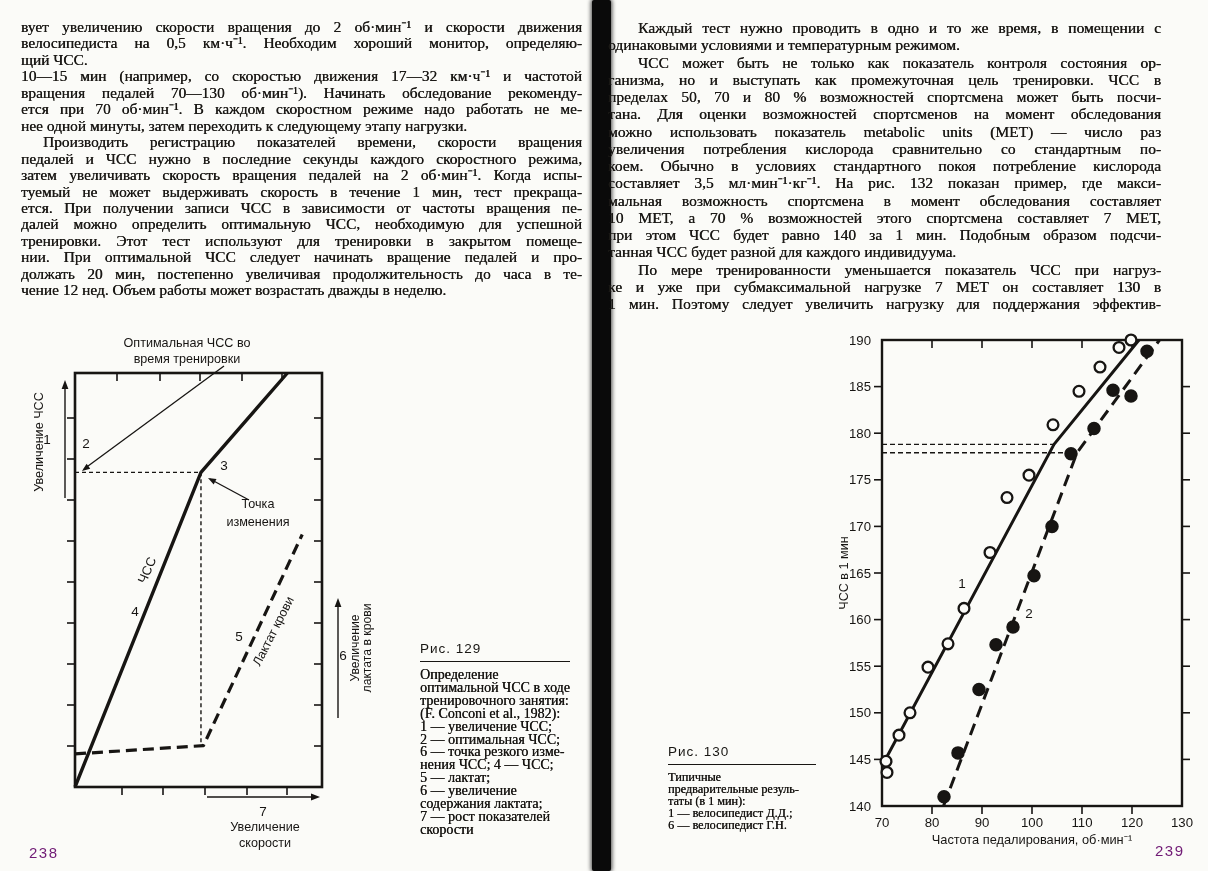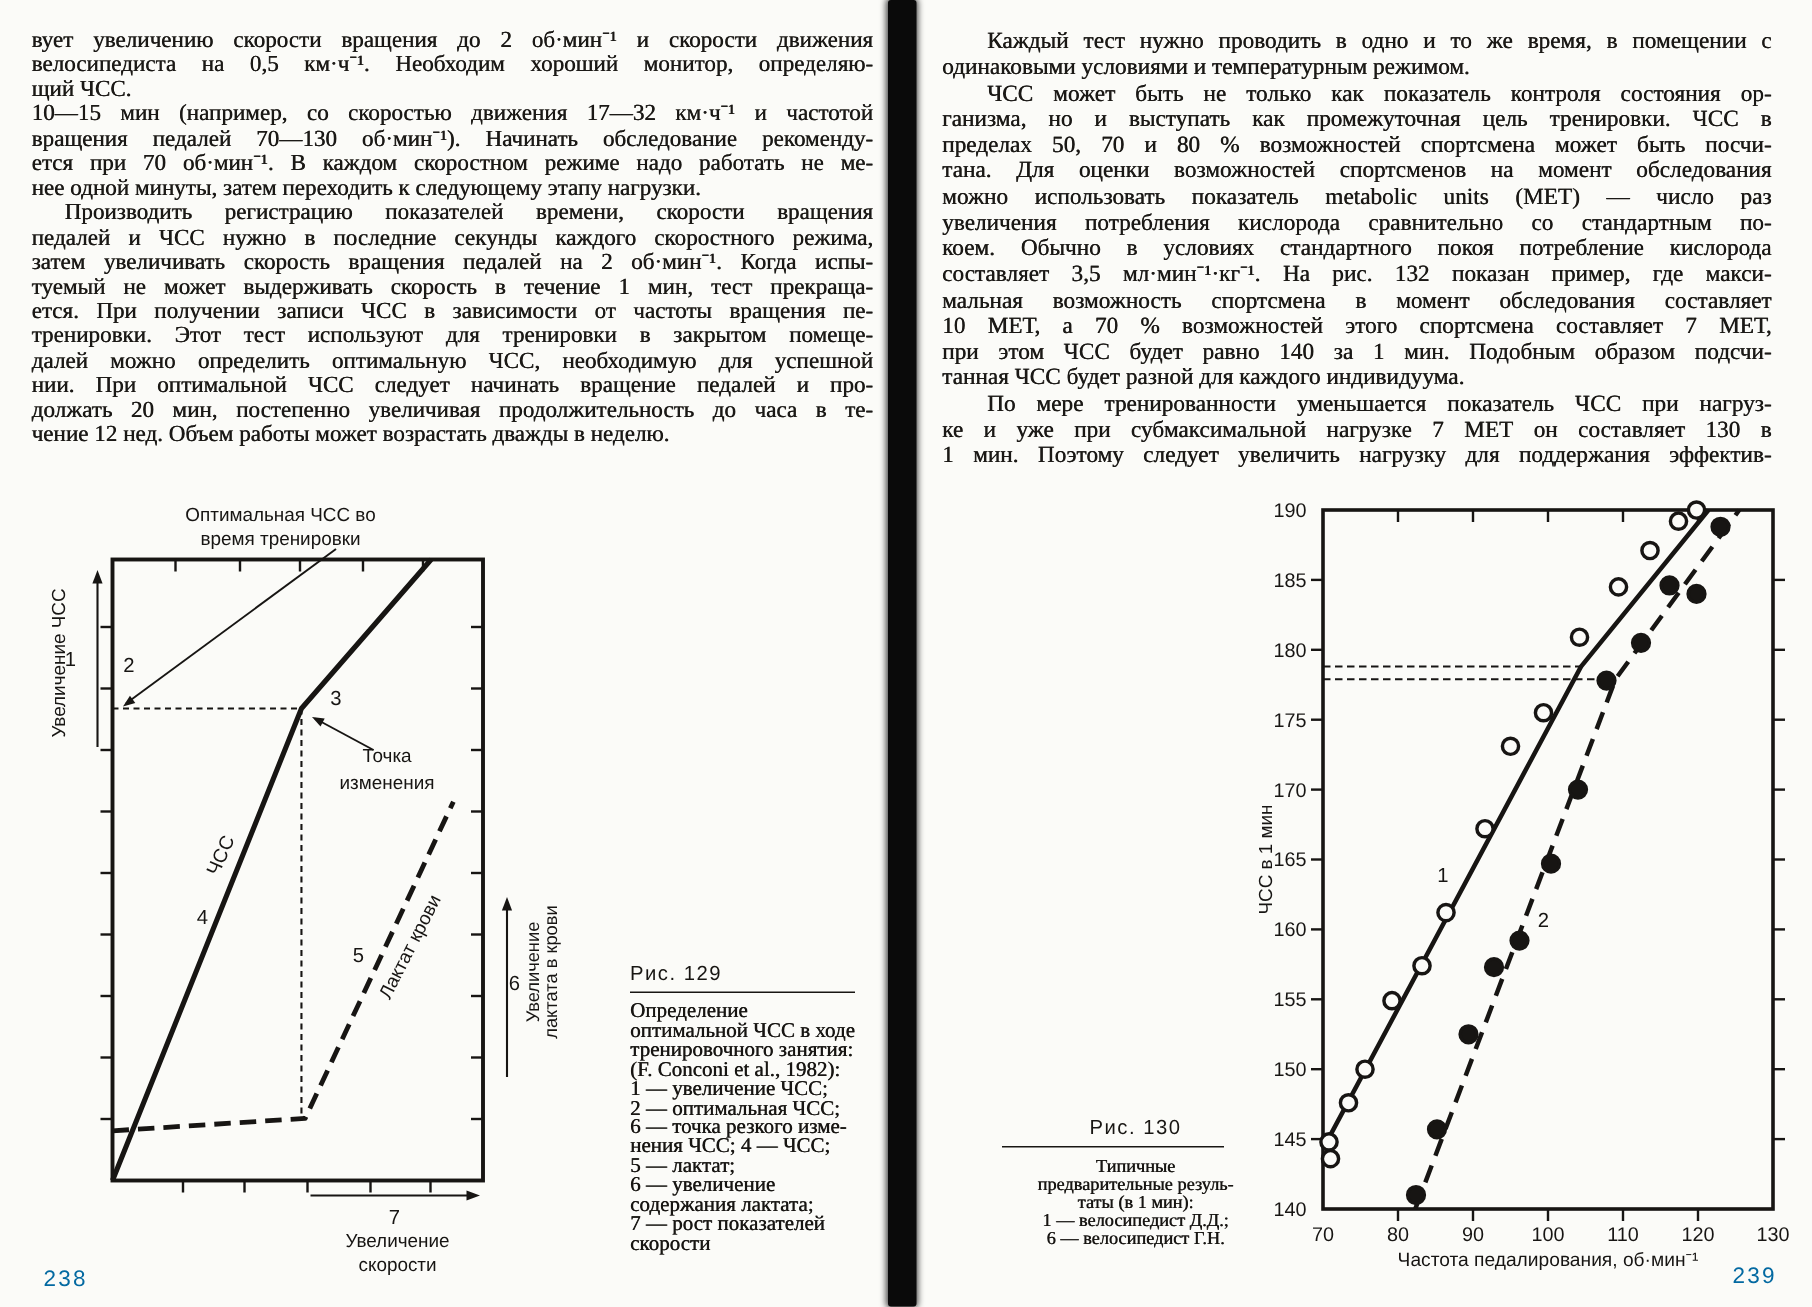--- a/index.html
+++ b/index.html
@@ -4,32 +4,32 @@
 <style>
   html,body{margin:0;padding:0;}
   body{
     width:1208px;height:871px;position:relative;overflow:hidden;
     background:#fbfbf8;color:#1b1916;
     font-family:"Liberation Serif", serif;
   }
   .page{position:absolute;inset:0;padding-left:23px;}
   .text-col{position:absolute;text-shadow:0.3px 0 0 currentColor;}
   .left-col{left:21px;top:19px;width:561px;font-size:15.4px;line-height:16.45px;}
-  .right-col{left:628px;top:19px;width:553px;font-size:15.5px;line-height:17.25px;}
+  .right-col{left:608px;top:19px;width:553px;font-size:15.5px;line-height:17.25px;}
   .tline{text-align:justify;text-align-last:justify;white-space:normal;}
   .tline.last{text-align-last:left;}
   .left-col .tline.ind{text-indent:22px;}
   .right-col .tline.ind{text-indent:30px;}
   .fig{position:absolute;}
   .caption{position:absolute;color:#181613;}
   .cap-title{font-family:"Liberation Sans",sans-serif;font-size:13.5px;letter-spacing:1px;}
   .cap-rule{border-top:1.6px solid #181613;margin:5px 0 7px 0;}
   .cap-lines{font-size:14px;line-height:12.9px;text-shadow:0.3px 0 0 currentColor;}
   .cap-lines.tight{font-size:12.2px;line-height:11.9px;}
-  .page-num{position:absolute;font-family:"Liberation Sans",sans-serif;font-size:15px;letter-spacing:1.5px;color:#0369a1;}
+  .page-num{position:absolute;font-family:"Liberation Sans",sans-serif;font-size:15px;letter-spacing:1.5px;color:#701a75;}
   .gutter{position:absolute;left:592px;top:0;width:19px;height:871px;background:#0a0a0a;
           box-shadow:0 0 4px 1px rgba(10,10,10,.75);border-radius:2px;}
   svg text{fill:#171513;font-family:"Liberation Sans",sans-serif;}
 </style>
 </head>
 <body>
 
 <div class="spread">
 
   <section class="page">
@@ -39,22 +39,22 @@
         <div class="tline last">щий ЧСС.</div>
         <div class="tline">10—15 мин (например, со скоростью движения 17—32 км·ч⁻¹ и частотой</div>
         <div class="tline">вращения педалей 70—130 об·мин⁻¹). Начинать обследование рекоменду-</div>
         <div class="tline">ется при 70 об·мин⁻¹. В каждом скоростном режиме надо работать не ме-</div>
         <div class="tline last">нее одной минуты, затем переходить к следующему этапу нагрузки.</div>
         <div class="tline ind">Производить регистрацию показателей времени, скорости вращения</div>
         <div class="tline">педалей и ЧСС нужно в последние секунды каждого скоростного режима,</div>
         <div class="tline">затем увеличивать скорость вращения педалей на 2 об·мин⁻¹. Когда испы-</div>
         <div class="tline">туемый не может выдерживать скорость в течение 1 мин, тест прекраща-</div>
         <div class="tline">ется. При получении записи ЧСС в зависимости от частоты вращения пе-</div>
+        <div class="tline">далей можно определить оптимальную ЧСС, необходимую для успешной</div>
         <div class="tline">тренировки. Этот тест используют для тренировки в закрытом помеще-</div>
-        <div class="tline">далей можно определить оптимальную ЧСС, необходимую для успешной</div>
         <div class="tline">нии. При оптимальной ЧСС следует начинать вращение педалей и про-</div>
         <div class="tline">должать 20 мин, постепенно увеличивая продолжительность до часа в те-</div>
         <div class="tline last">чение 12 нед. Объем работы может возрастать дважды в неделю.</div>
       </div>
 
     <svg id="fig129" class="fig" style="left:18px;top:330px;" width="382" height="535" viewBox="0 0 382 535">
         <g>
           <rect x="57" y="43" width="247" height="414" fill="none" stroke="#171513" stroke-width="2.6"></rect>
           <line x1="99" y1="43" x2="99" y2="51" stroke="#171513" stroke-width="1.6"></line>
           <line x1="142" y1="43" x2="142" y2="51" stroke="#171513" stroke-width="1.6"></line>
@@ -168,21 +168,21 @@
         <div class="tline">составляет 3,5 мл·мин⁻¹·кг⁻¹. На рис. 132 показан пример, где макси-</div>
         <div class="tline">мальная возможность спортсмена в момент обследования составляет</div>
         <div class="tline">10 МЕТ, а 70 % возможностей этого спортсмена составляет 7 МЕТ,</div>
         <div class="tline">при этом ЧСС будет равно 140 за 1 мин. Подобным образом подсчи-</div>
         <div class="tline last">танная ЧСС будет разной для каждого индивидуума.</div>
         <div class="tline ind">По мере тренированности уменьшается показатель ЧСС при нагруз-</div>
         <div class="tline">ке и уже при субмаксимальной нагрузке 7 МЕТ он составляет 130 в</div>
         <div class="tline">1 мин. Поэтому следует увеличить нагрузку для поддержания эффектив-</div>
       </div>
 
-    <div class="caption" style="left:668px;top:744px;width:178px;text-align:center;">
+    <div class="caption" style="left:668px;top:744px;width:178px;">
       <div class="cap-title">Рис. 130</div>
       <div class="cap-rule" style="width:148px;"></div>
       <div class="cap-lines tight" id="cap130-lines">
           <div>Типичные</div>
           <div>предварительные резуль-</div>
           <div>таты (в 1 мин):</div>
           <div>1 — велосипедист Д.Д.;</div>
           <div>6 — велосипедист Г.Н.</div>
         </div>
     </div>

